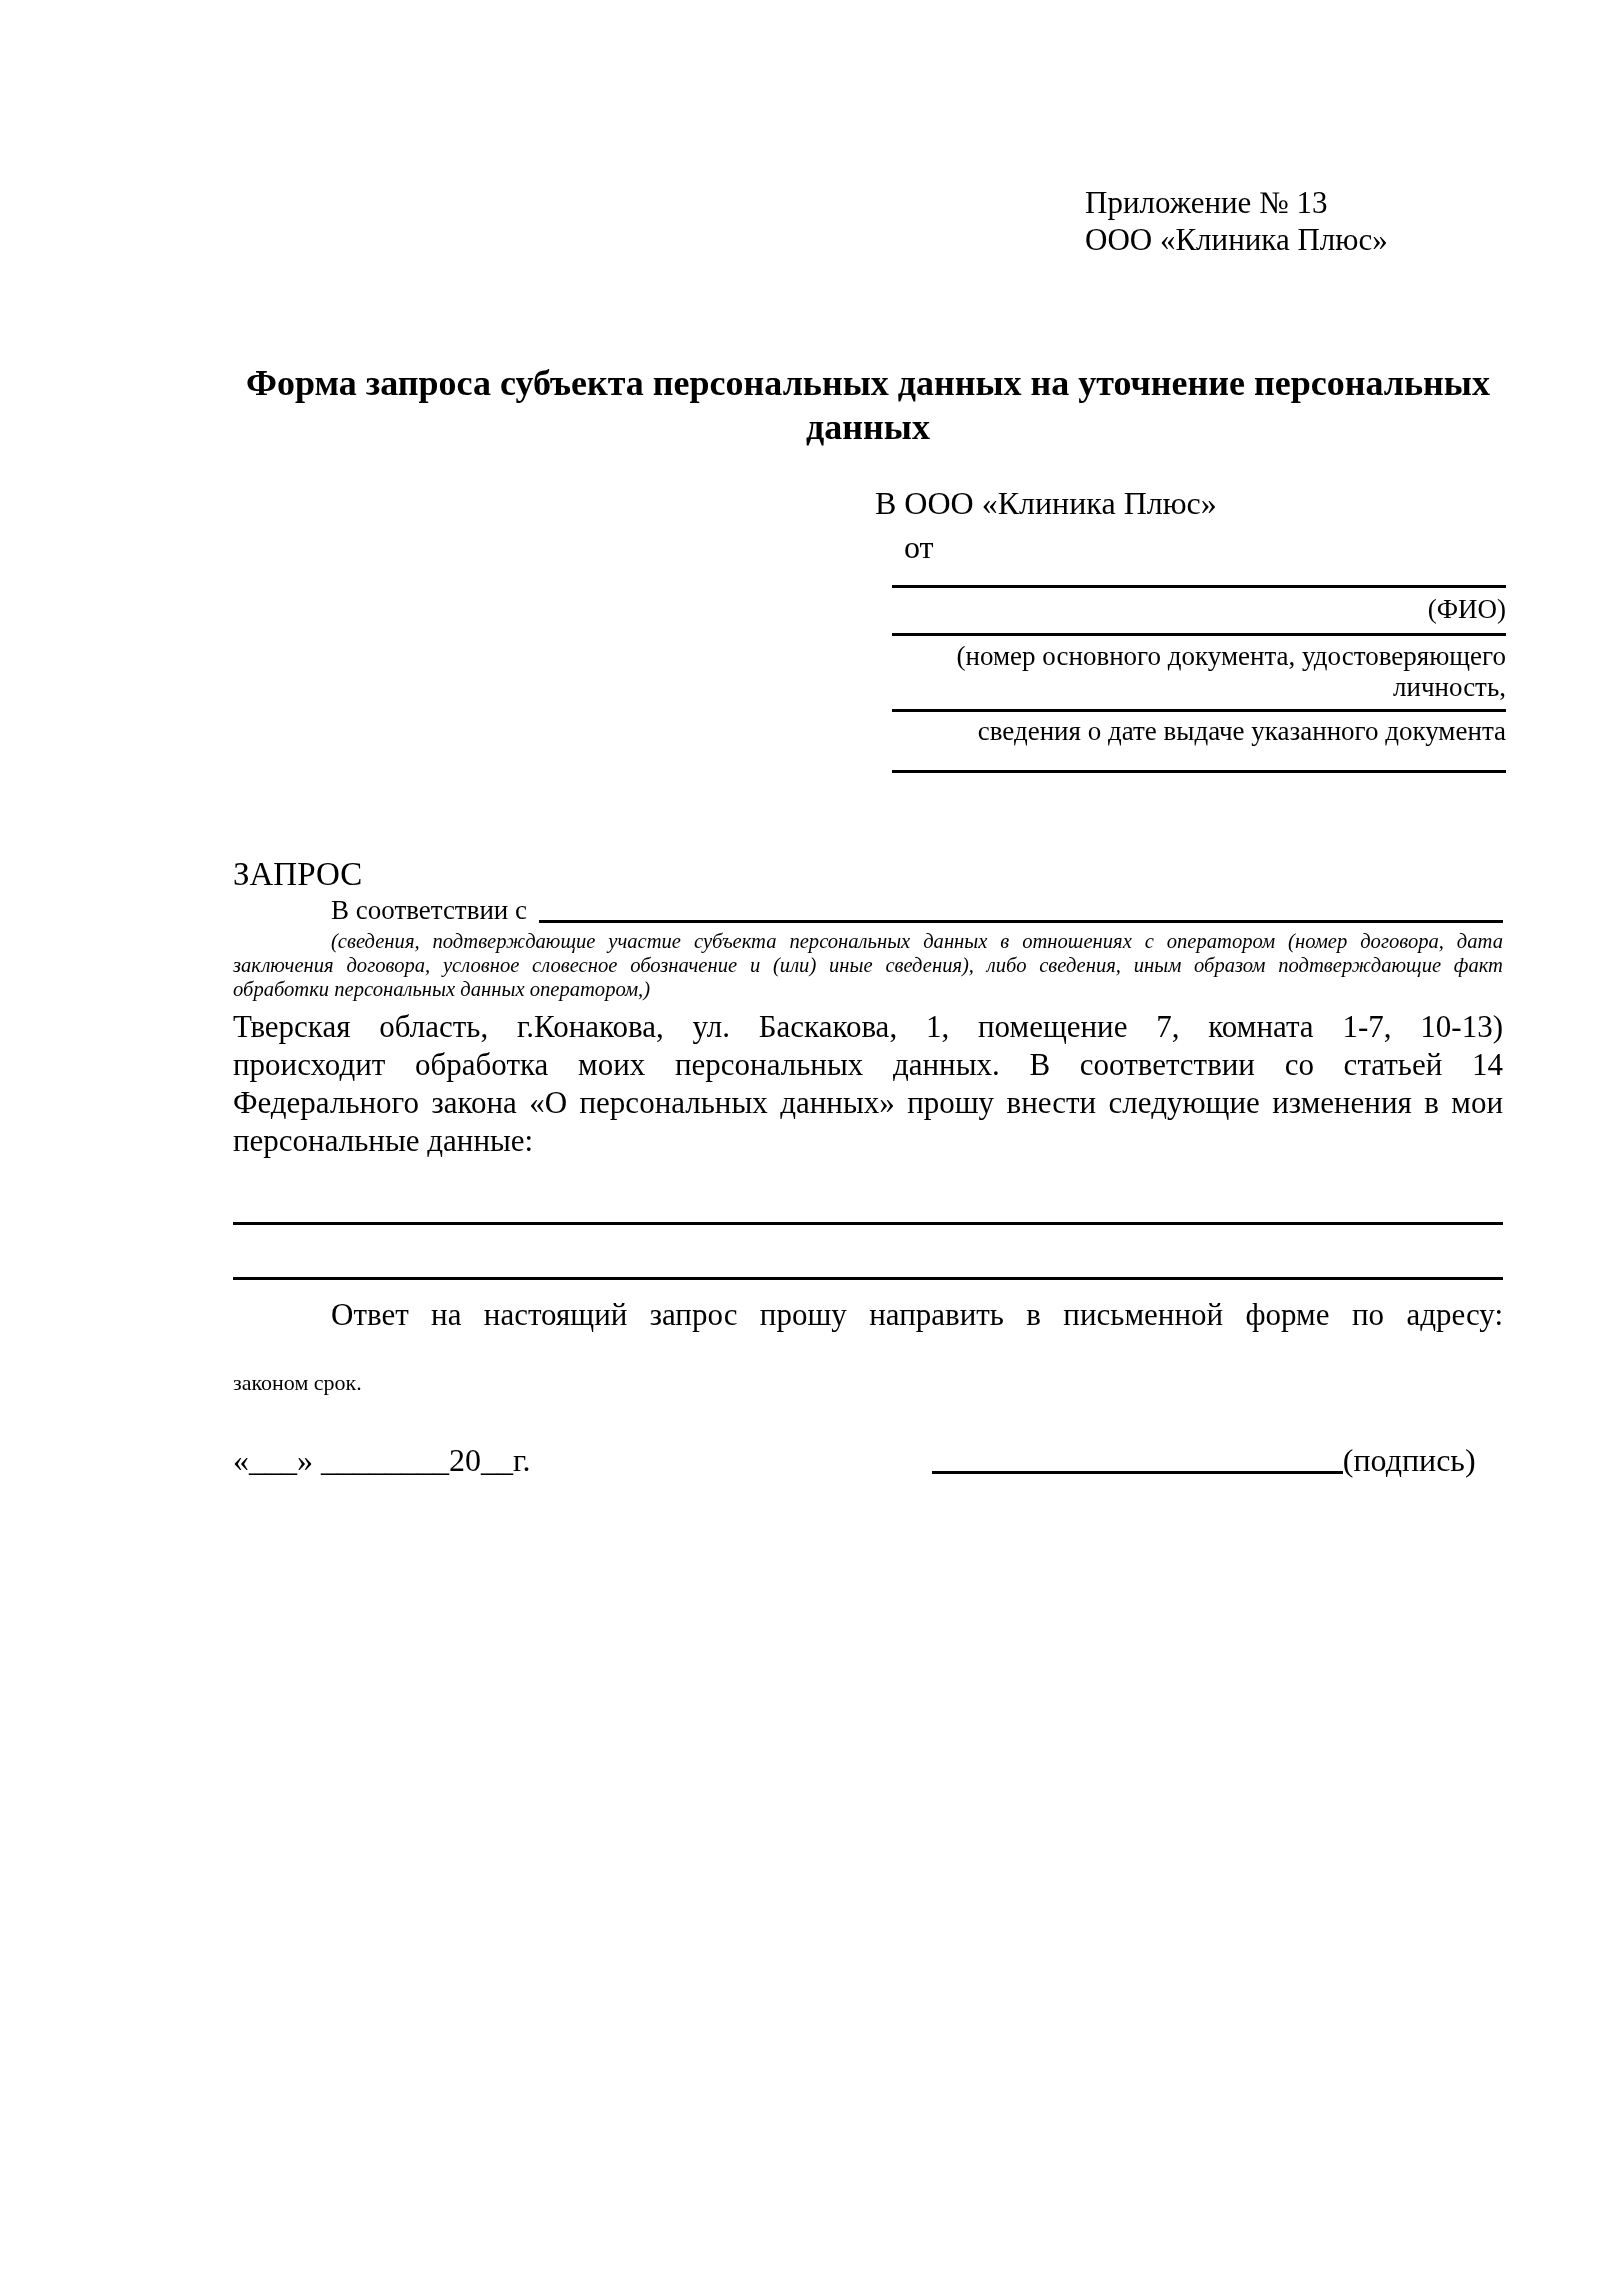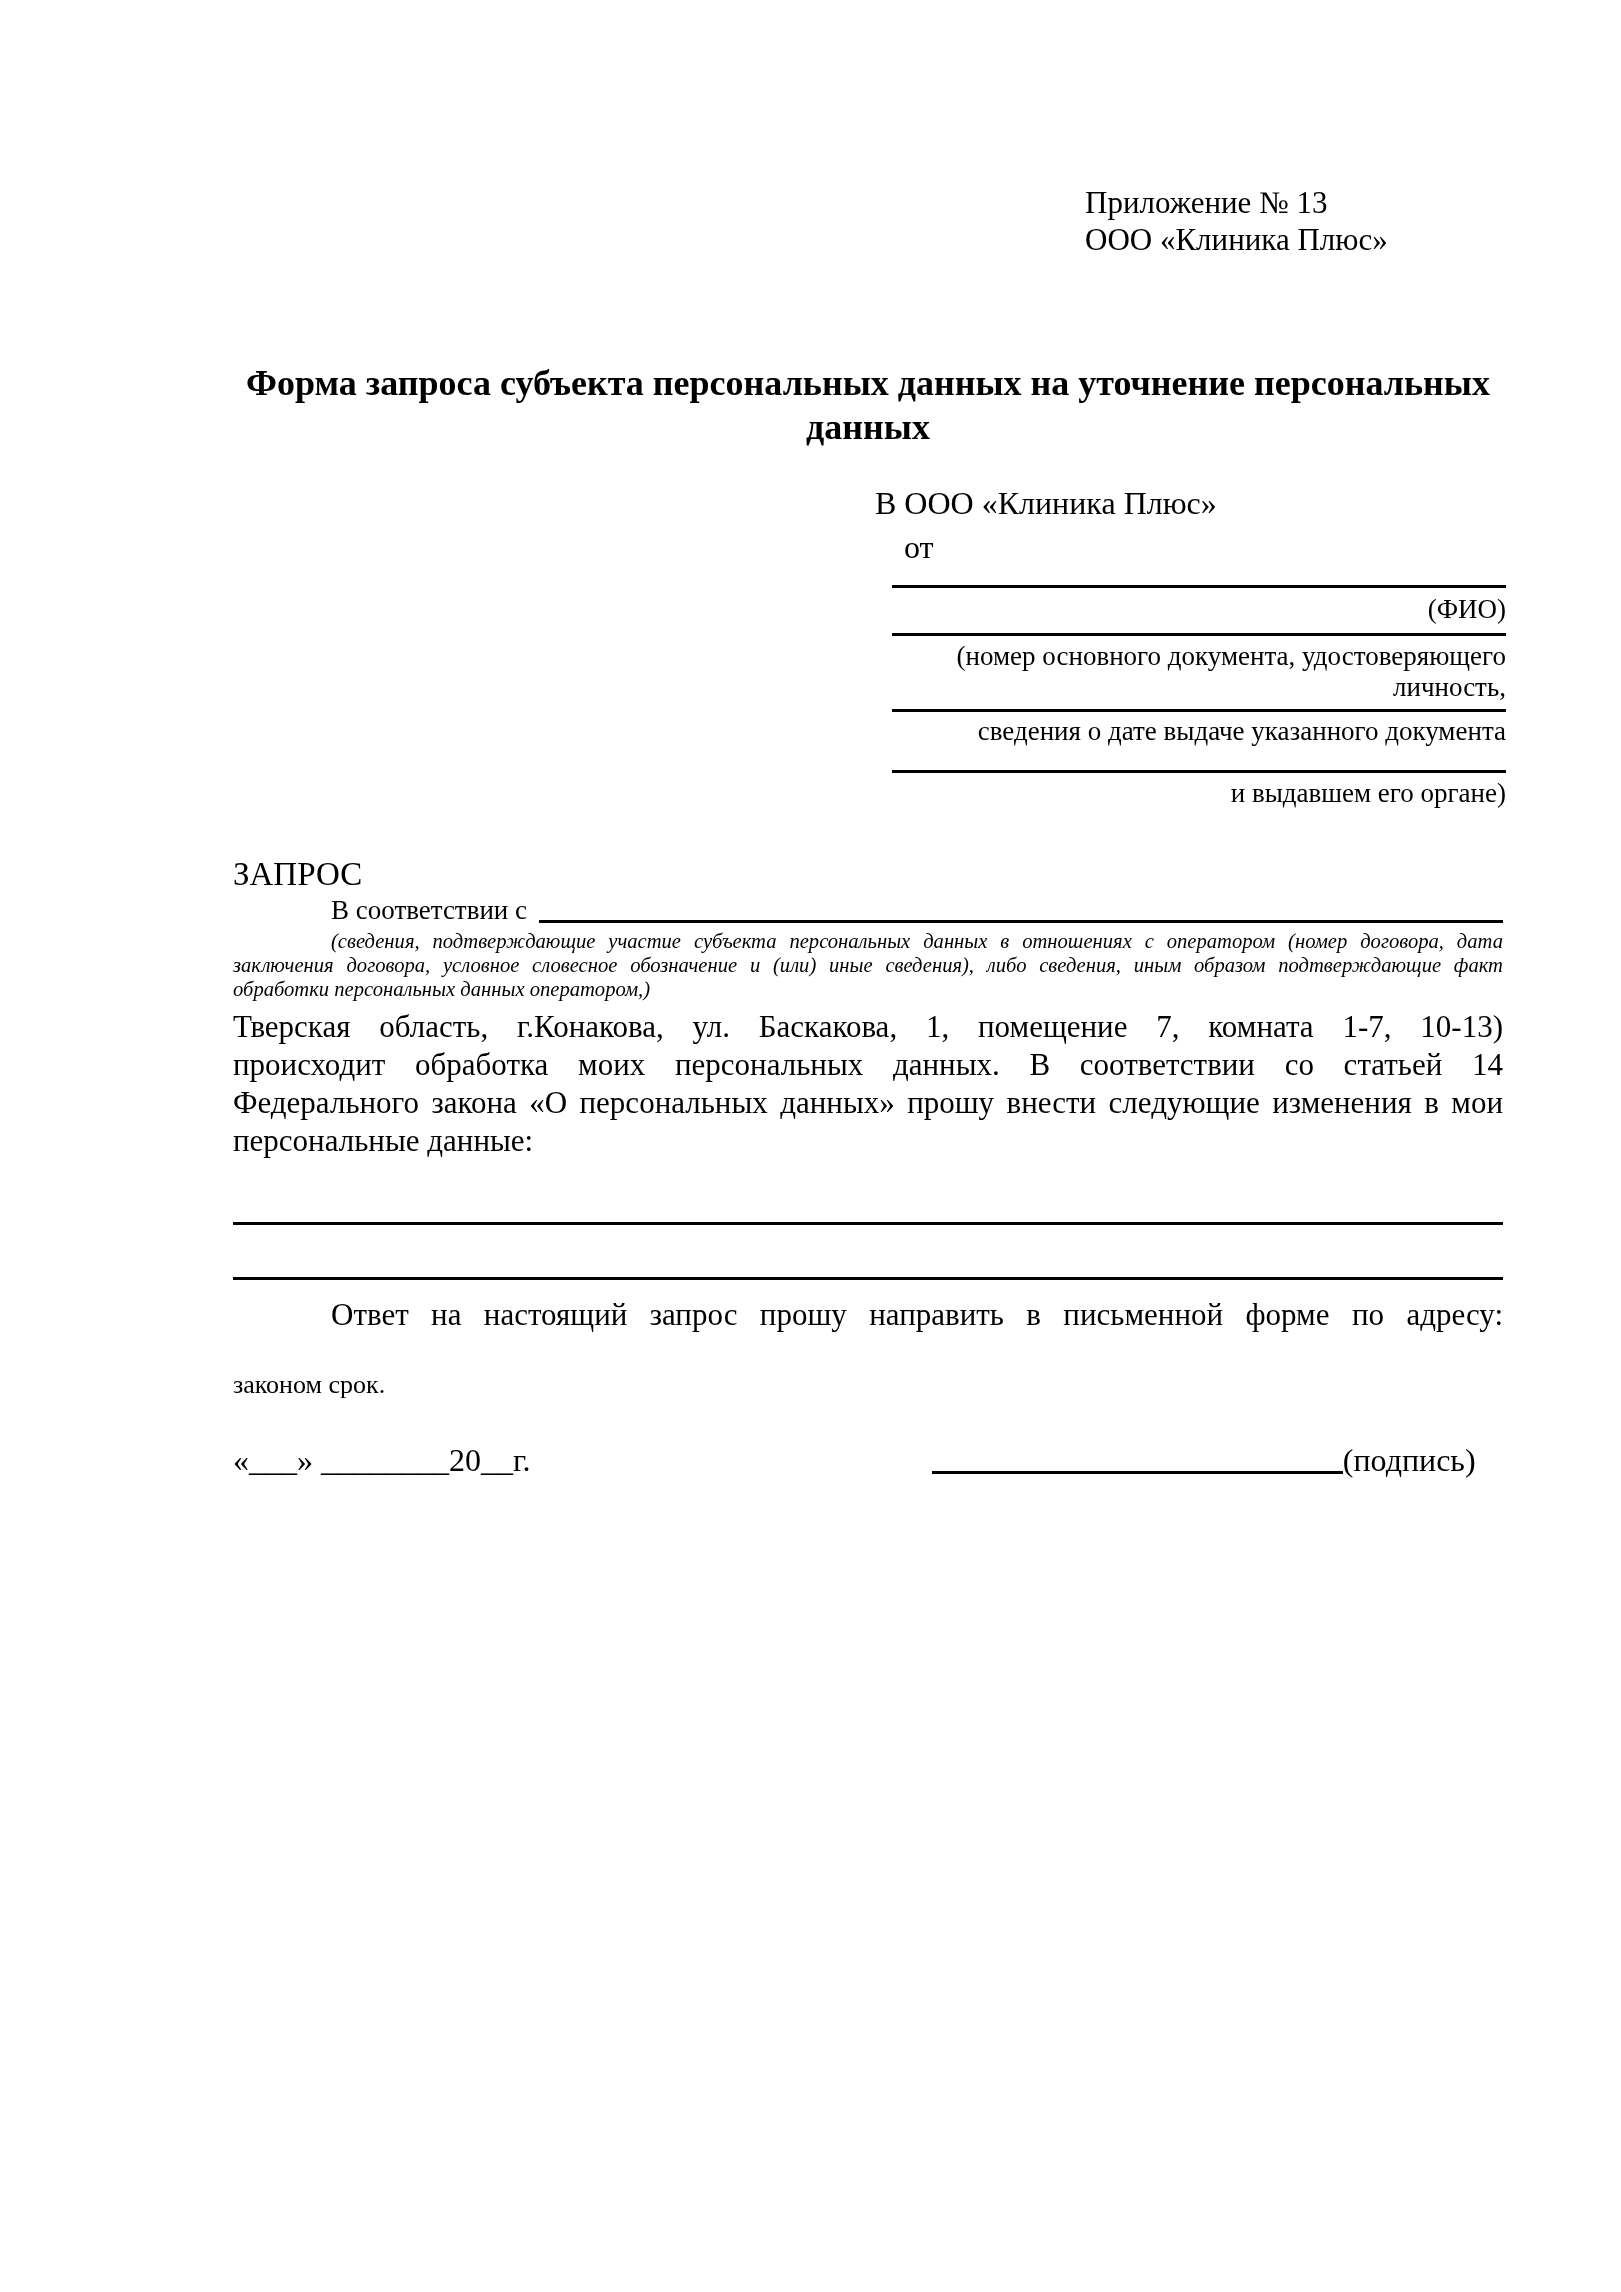--- a/index.html
+++ b/index.html
@@ -32,21 +32,21 @@
   .note .nline.last{text-align:left;text-align-last:left;}
   .bodytext{left:233px;top:1008px;width:1270px;font-size:31px;line-height:38px;}
   .bodytext .bline{text-align:justify;text-align-last:justify;}
   .bodytext .bline.last{text-align:left;text-align-last:left;}
   .reply1{left:233px;top:1296px;width:1270px;font-size:31px;line-height:37px;
           text-align:justify;text-align-last:justify;text-indent:98px;}
   .reply2{left:233px;top:1331px;width:1270px;height:39px;display:flex;align-items:flex-end;font-size:31px;}
   .reply2 .addr-fill{width:874px;border-bottom:3.9px solid #000;margin-bottom:5.9px;height:0;}
   .reply2 .spacer{flex:1;}
   .reply2 .right-txt{white-space:nowrap;word-spacing:25.5px;line-height:35px;}
-  .reply3{left:233px;top:1370px;font-size:26px;}
+  .reply3{left:233px;top:1370px;font-size:22px;}
   .footer{left:233px;top:1437px;width:1270px;height:43px;display:flex;align-items:flex-end;font-size:32px;}
   .footer .date{white-space:nowrap;line-height:39px;}
   .footer .spacer{flex:1;}
   .footer .sig-line{width:411px;border-bottom:3.9px solid #000;margin-bottom:5.9px;height:0;}
   .footer .sig-cap{white-space:nowrap;margin-right:27.4px;line-height:39px;}
 </style>
 </head>
 <body>
 
 <div class="page">
@@ -64,21 +64,20 @@
   <div class="hline" style="left:892px;top:585px;width:614px;"></div>
   <div class="abs cap" style="top:594px;">(ФИО)</div>
 
   <div class="hline" style="left:892px;top:633px;width:614px;"></div>
   <div class="abs cap" style="top:641px;">(номер основного документа, удостоверяющего личность,</div>
 
   <div class="hline" style="left:892px;top:709px;width:614px;"></div>
   <div class="abs cap" style="top:716px;">сведения о дате выдаче указанного документа</div>
 
   <div class="hline" style="left:892px;top:770px;width:614px;"></div>
-  <div class="abs cap" style="top:778px;">и выдавшем его органе)</div>
 
   <div class="abs req-heading">ЗАПРОС</div>
 
   <div class="abs acc-row">
     <span class="lbl">В соответствии с</span>
     <span style="width:11.8px;"></span>
     <div class="fill"></div>
   </div>
 
   <div class="abs note">

